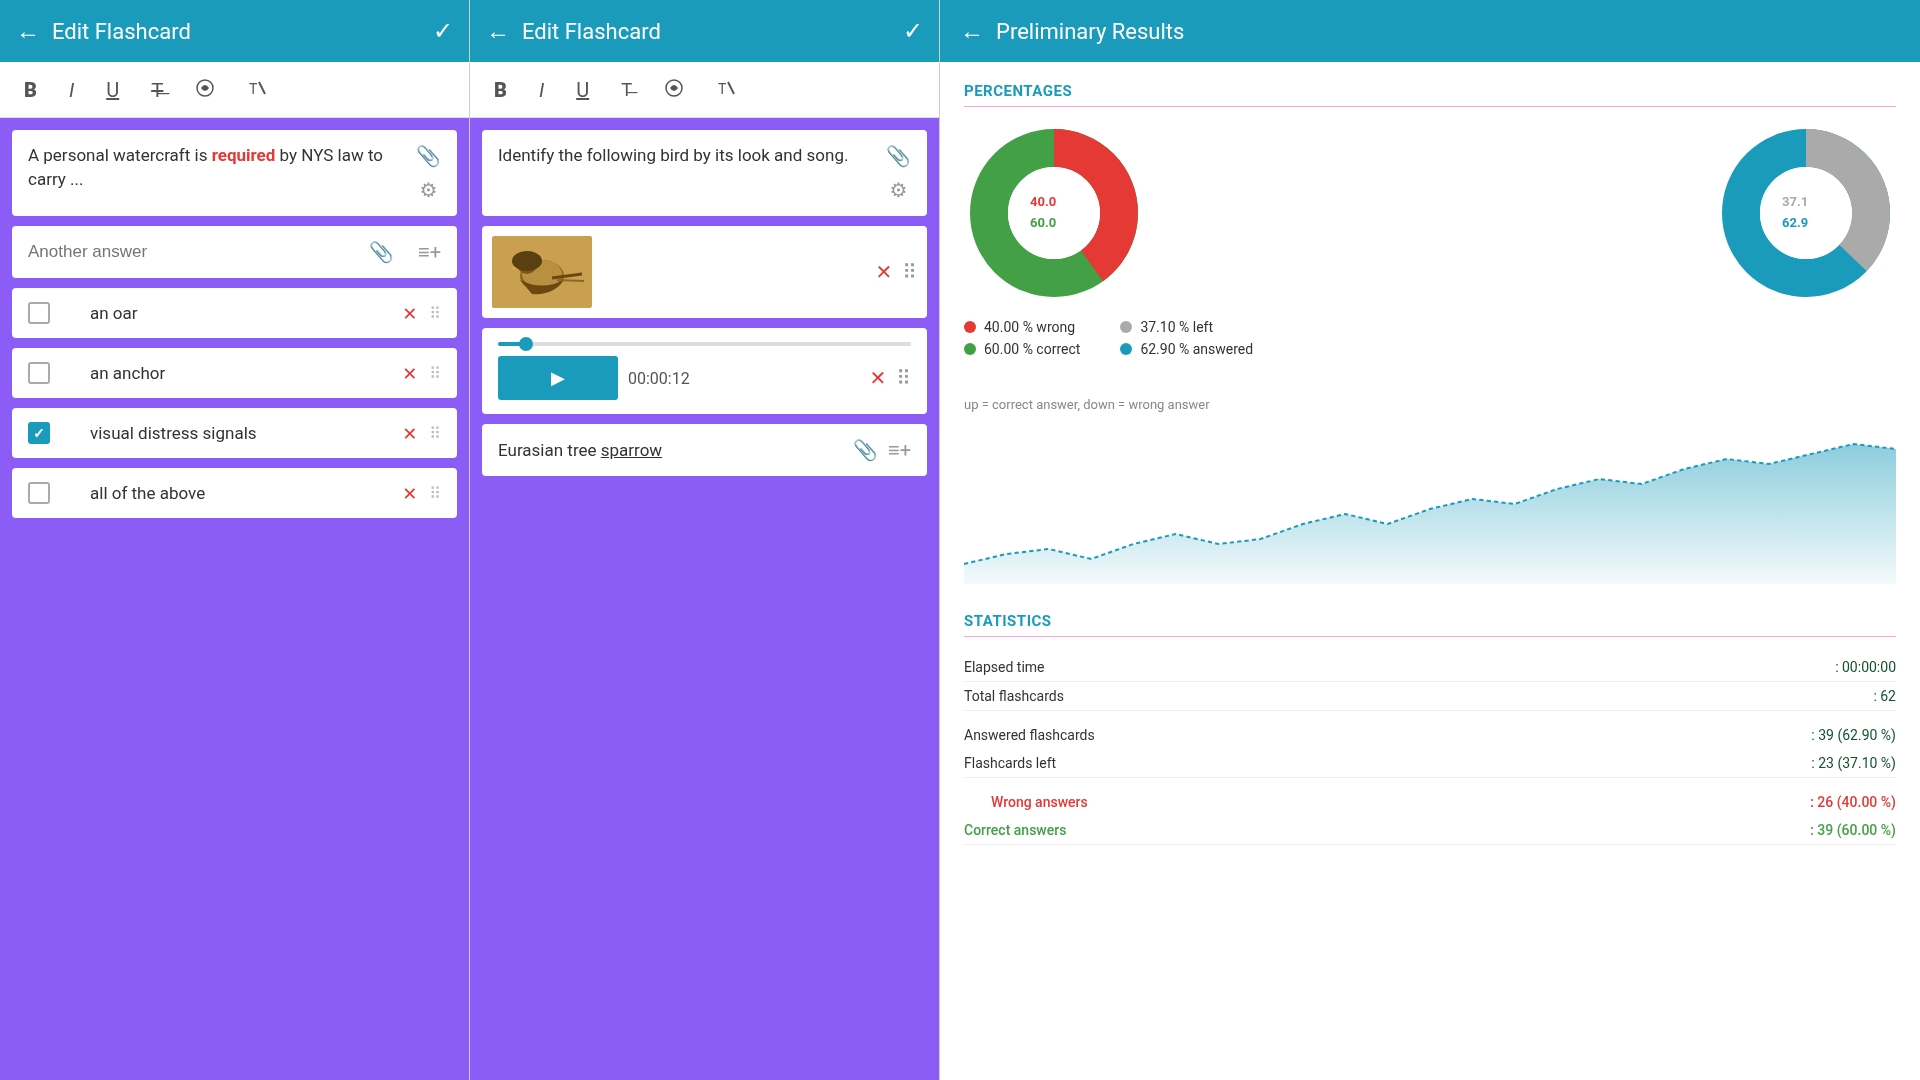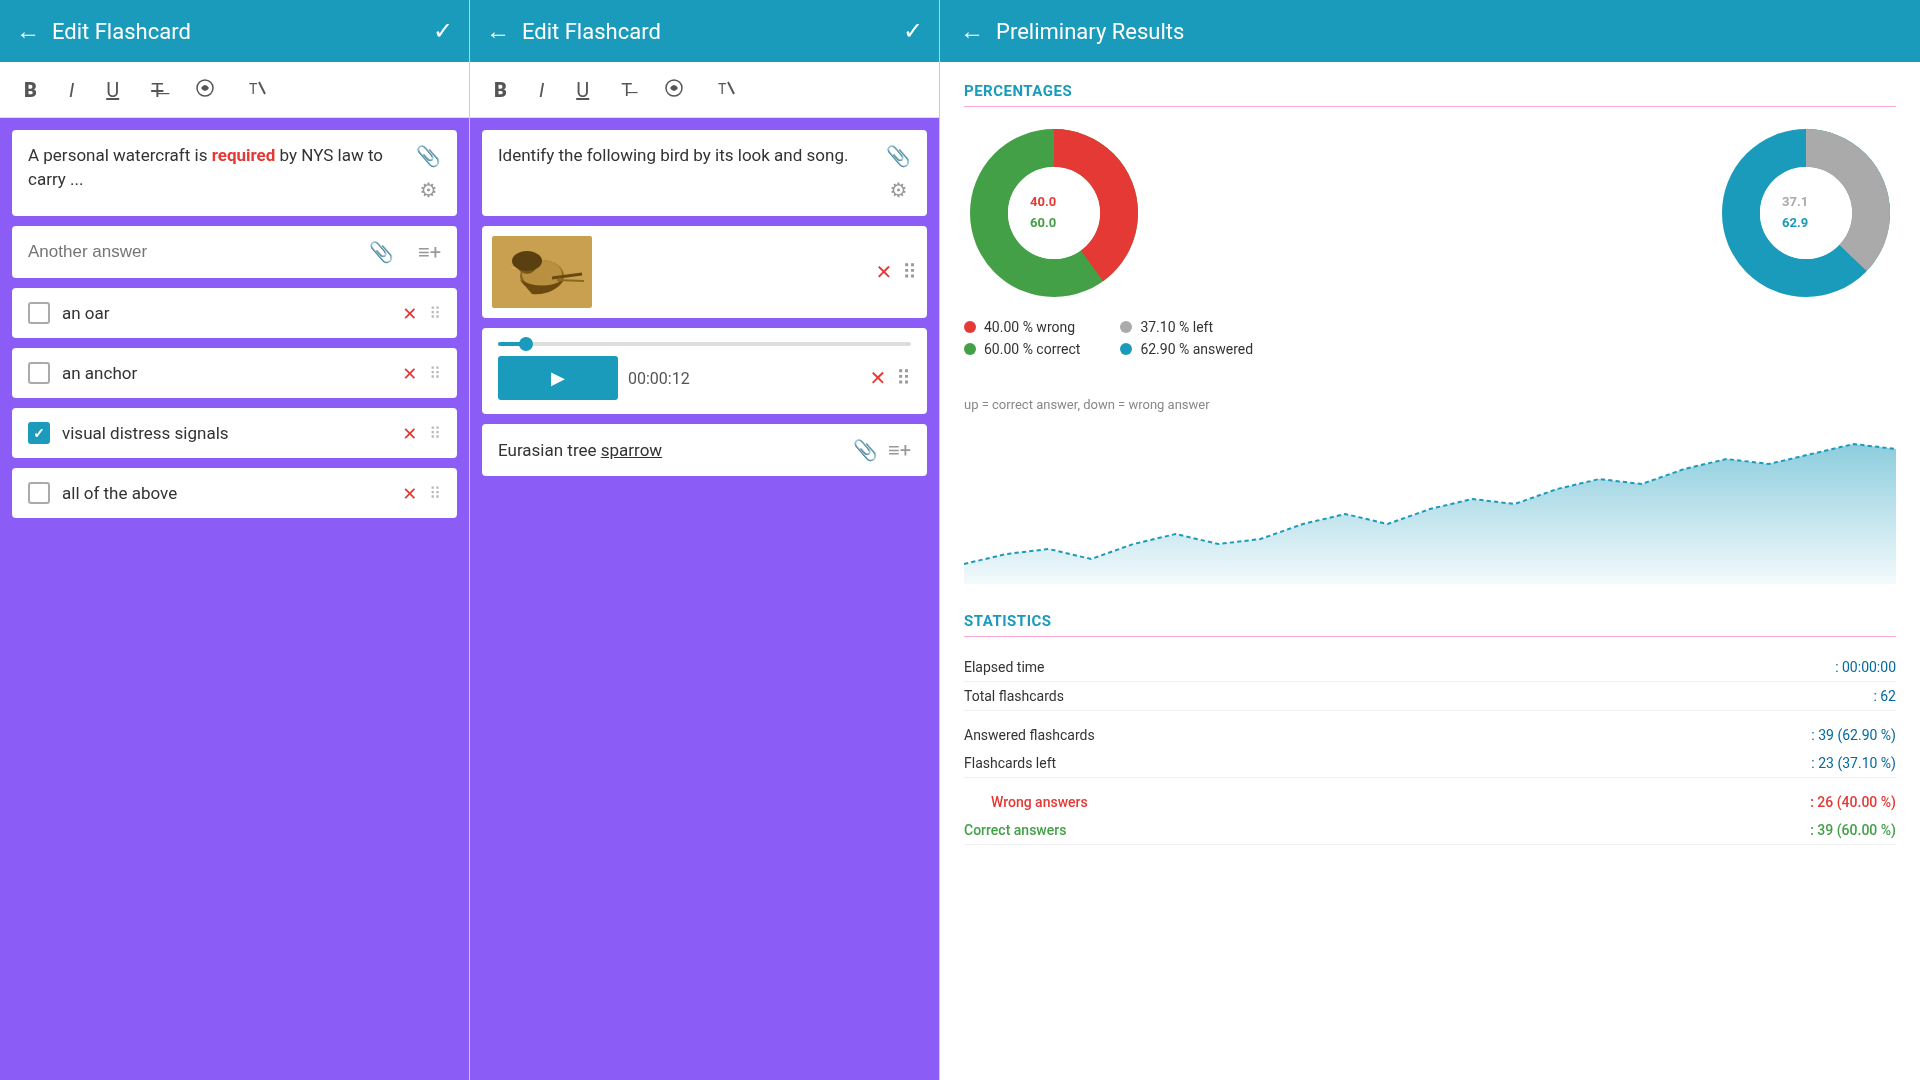--- a/index.html
+++ b/index.html
@@ -156,20 +156,21 @@
     .checkbox.checked::after {
       content: '✓';
       color: #fff;
       font-size: 14px;
       font-weight: bold;
     }
     .option-text {
       flex: 1;
       font-size: 17px;
       color: #333;
+      margin-left: 28px;
     }
     .option-delete {
       color: #e53935;
       font-size: 18px;
       cursor: pointer;
     }
     .option-drag {
       color: #bbb;
       font-size: 16px;
       cursor: grab;
@@ -357,21 +358,21 @@
       display: flex;
       justify-content: space-between;
       padding: 6px 0;
       font-size: 14px;
       color: #333;
       border-bottom: 1px solid #f0f0f0;
     }
     .stats-row.gap { padding-top: 16px; border-bottom: none; }
     .stats-row.wrong { color: #e53935; font-weight: 500; margin-left: 27px; }
     .stats-row.correct { color: #43a047; font-weight: 500; }
-    .stats-value { color: #0369a1; }
+    .stats-value { color: #14532d; }
     .stats-row.wrong .stats-value { color: #e53935; font-weight: 500; }
     .stats-row.correct .stats-value { color: #43a047; font-weight: 500; }
   </style>
 </head>
 <body>
 
 <div class="panel panel-left">
 
   <div class="header">
     <span class="header-back">←</span>

